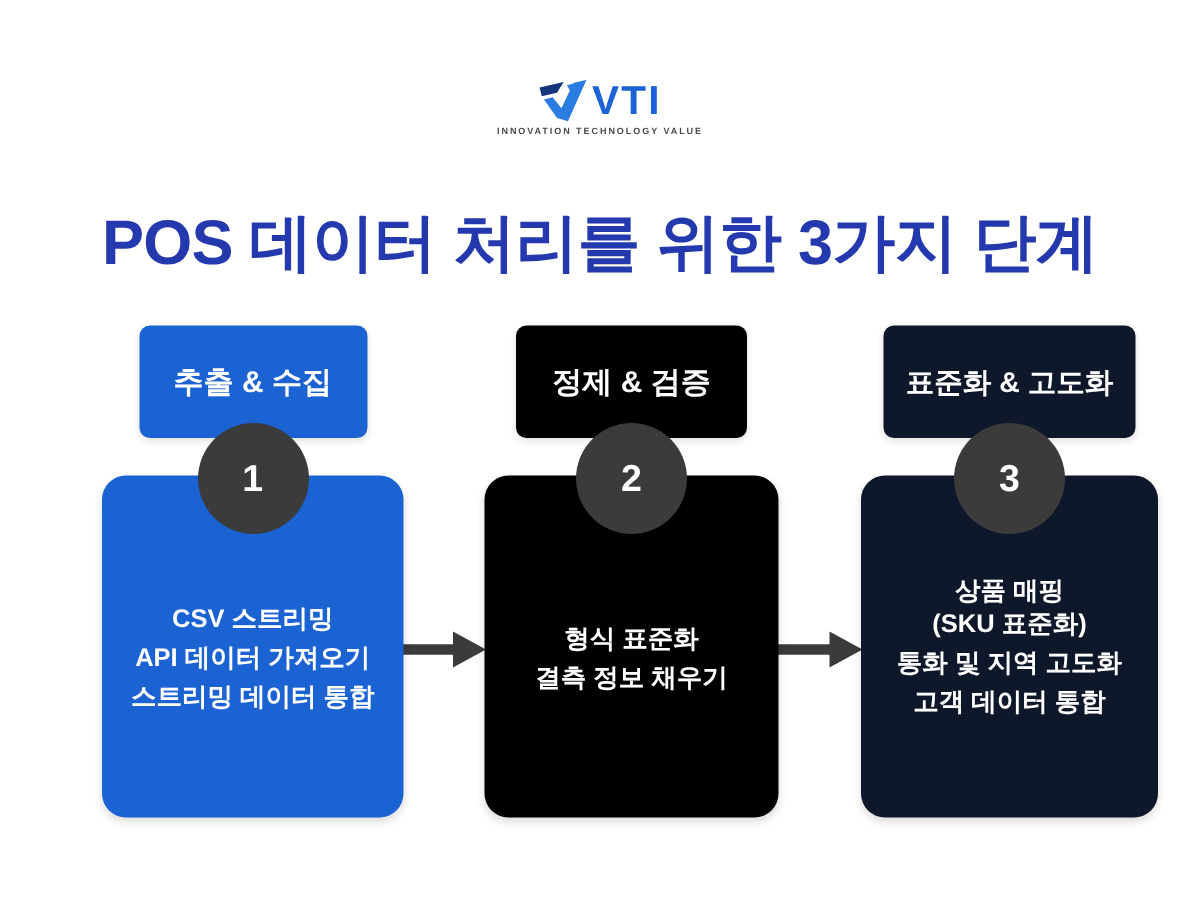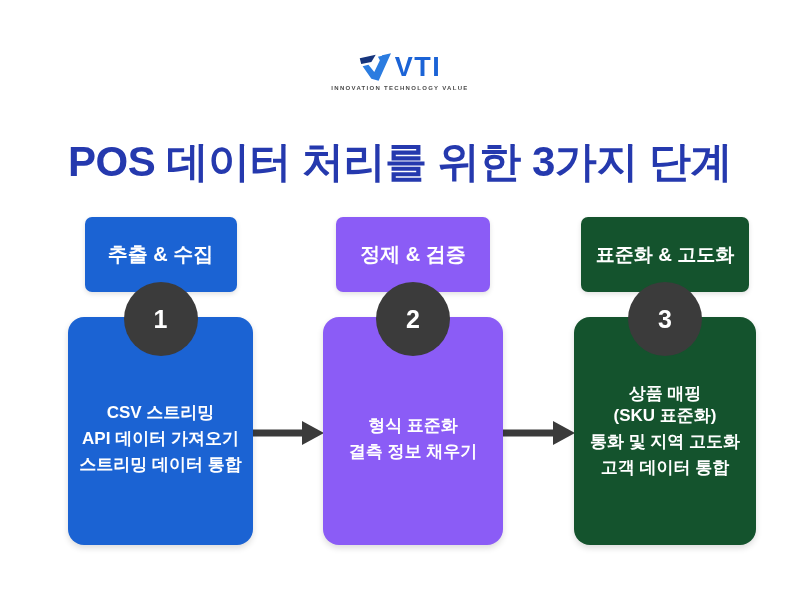--- a/index.html
+++ b/index.html
@@ -30,21 +30,21 @@
 
   
   .title {
     position: absolute; top: 134px; left: 0; width: 800px;
     margin: 0; text-align: center;
     font-size: 42px; font-weight: 800; color: #2539ae;
     letter-spacing: -0.5px;
   }
 
   
-  .col { position: absolute; top: 217px; height: 330px; }
+  .col { position: absolute; top: 217px; height: 330px; padding-left: 16px; }
   .col-1 { left: 68px;  width: 185px; }
   .col-2 { left: 323px; width: 180px; }
   .col-3 { left: 574px; width: 182px; }
 
   .step-header {
     position: absolute; top: 0; left: 50%; transform: translateX(-50%);
     height: 75px; border-radius: 7px;
     display: flex; align-items: center; justify-content: center;
     color: #ffffff; font-size: 20px; font-weight: 800; white-space: nowrap;
     box-shadow: 0 2px 5px rgba(0,0,0,0.12);
@@ -71,22 +71,22 @@
     box-shadow: 0 3px 6px rgba(0,0,0,0.14);
     z-index: 1;
   }
   .col-1 .step-card, .col-2 .step-card { padding-top: 16px; height: 212px; }
   .card-item {
     color: #ffffff; font-size: 17px; font-weight: 700;
     text-align: center; line-height: 22px; white-space: nowrap;
   }
 
   .bg-blue   { background: #1b63d3; }
-  .bg-cyan   { background: #8b5cf6; }
-  .bg-orange { background: #14532d; }
+  .bg-cyan   { background: #000000; }
+  .bg-orange { background: #0f172a; }
 
   
   .flow-arrow { position: absolute; top: 419px; width: 74px; height: 28px; }
   .flow-arrow-1 { left: 251px; }
   .flow-arrow-2 { left: 502px; }
 </style>
 </head>
 <body>
 
 <div class="canvas">

